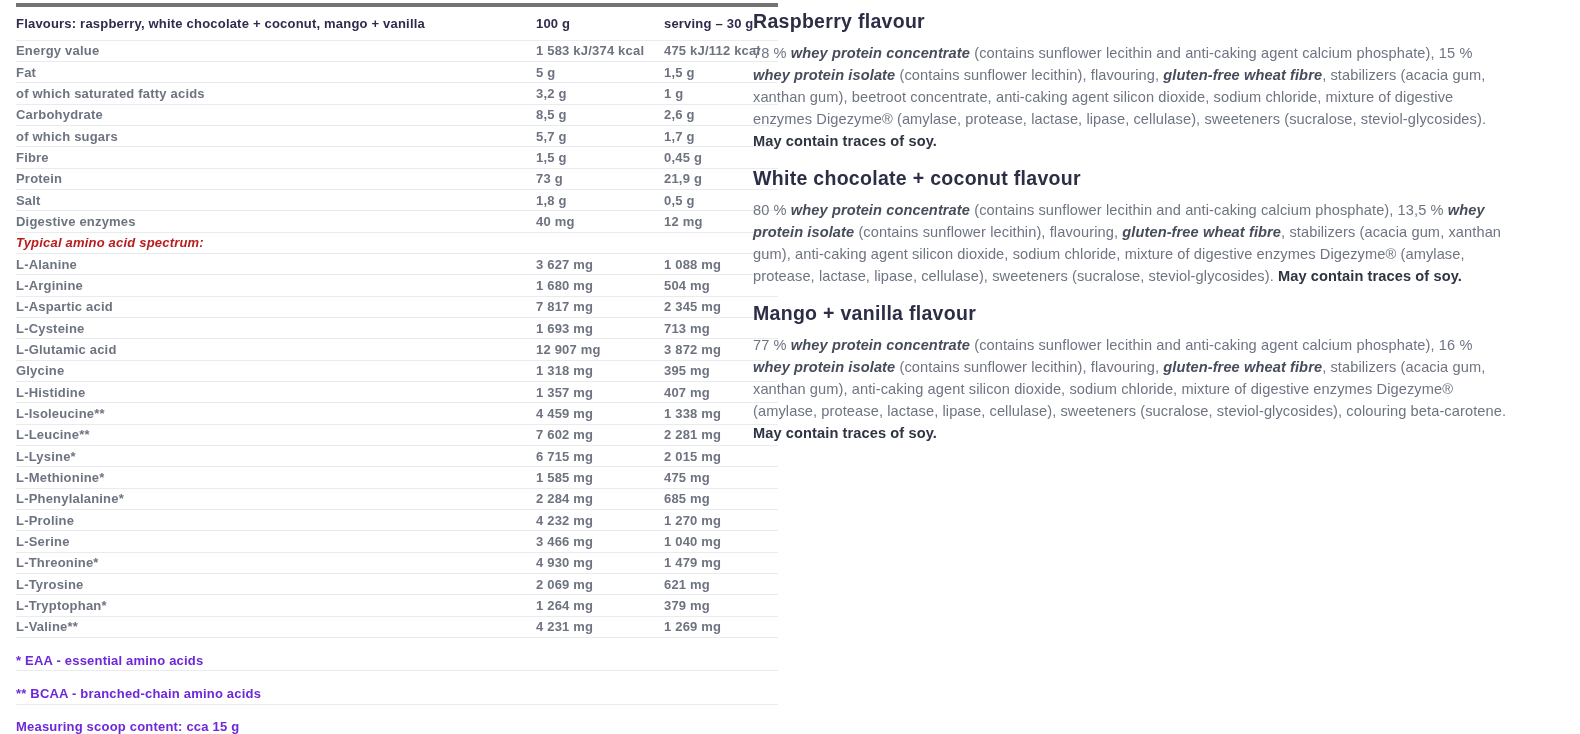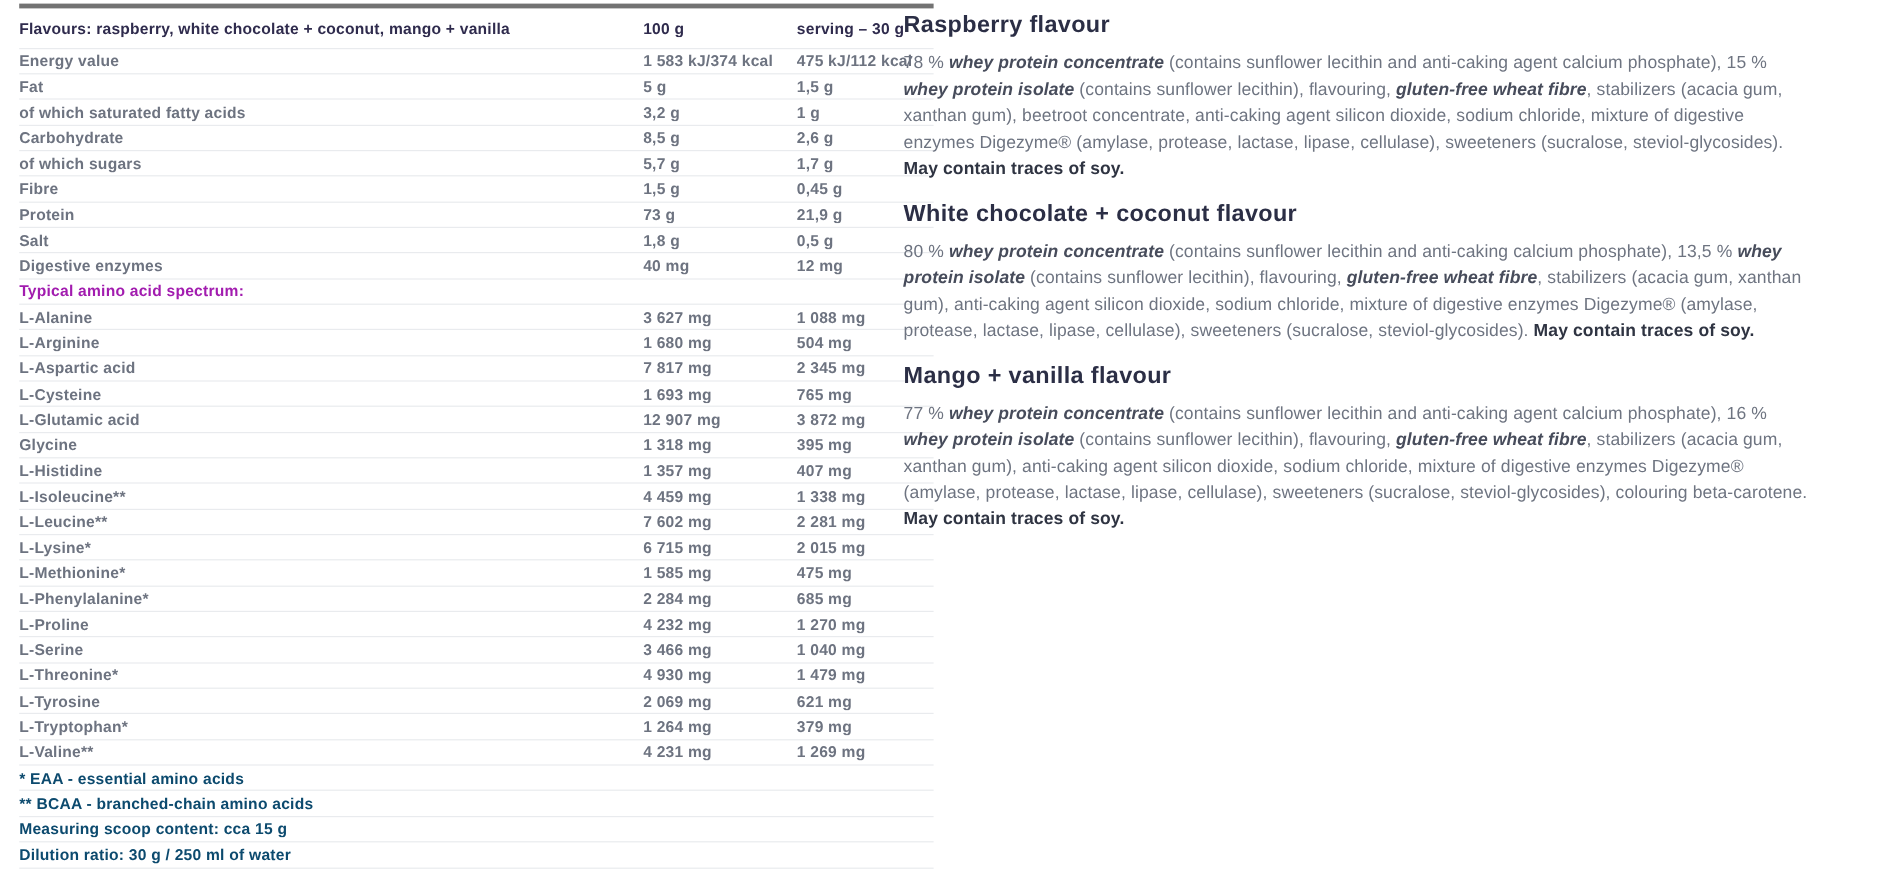--- a/index.html
+++ b/index.html
@@ -19,22 +19,22 @@
     grid-template-columns:520px 128px 1fr;
     align-items:center;
     border-bottom:1px solid #e9ebee;
     height:20.35px;
     font-weight:bold;
   }
   .nrow.head{
     height:32.5px;
     font-weight:700;color:#2f2b4d;
   }
-  .nrow.style-section{font-weight:700;color:#a21caf;}
-  .nrow.style-note{color:#0c4a6e;}
+  .nrow.style-section{font-weight:700;color:#b91c1c;font-style:italic;}
+  .nrow.style-note{color:#6d28d9;margin-top:12px;}
   .cell{white-space:nowrap;overflow:hidden;}
   
   .flavours{
     position:absolute;left:753px;top:0;width:757px;
   }
   .flavour-section h2{
     margin:0;padding:0;
     font-size:19.5px;font-weight:600;letter-spacing:0.3px;
     color:#2b2e45;
     line-height:24px;
@@ -133,21 +133,21 @@
 
   <div class="nrow style-normal">
     <div class="cell">L-Aspartic acid</div>
     <div class="cell">7 817 mg</div>
     <div class="cell">2 345 mg</div>
   </div>
 
   <div class="nrow style-normal">
     <div class="cell">L-Cysteine</div>
     <div class="cell">1 693 mg</div>
-    <div class="cell">765 mg</div>
+    <div class="cell">713 mg</div>
   </div>
 
   <div class="nrow style-normal">
     <div class="cell">L-Glutamic acid</div>
     <div class="cell">12 907 mg</div>
     <div class="cell">3 872 mg</div>
   </div>
 
   <div class="nrow style-normal">
     <div class="cell">Glycine</div>

